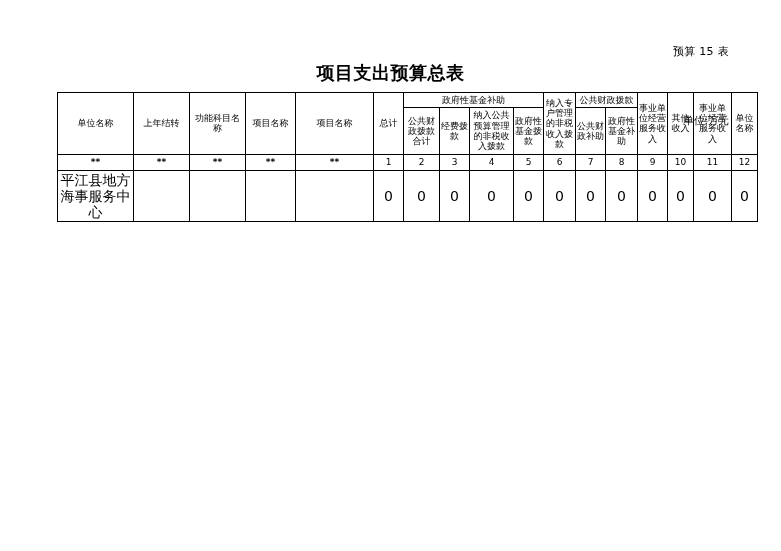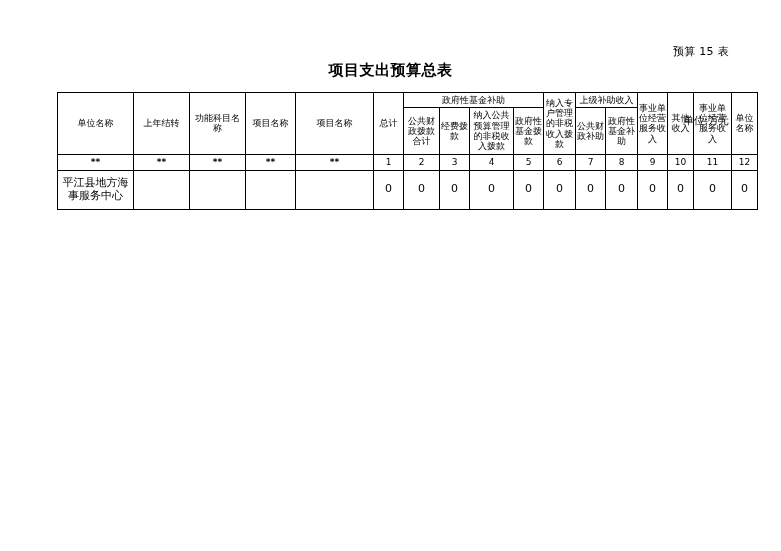--- a/index.html
+++ b/index.html
@@ -27,21 +27,21 @@
     font-size: 11px;
     font-family: "DejaVu Sans", "Liberation Sans", sans-serif;
     letter-spacing: 0.3px;
   }
   .doc-title {
     position: absolute;
     top: 61px;
     left: 0;
     width: 781px;
     text-align: center;
-    font-size: 15px;
+    font-size: 18px;
     font-weight: bold;
     letter-spacing: 0.5px;
   }
   .unit-note {
     position: absolute;
     top: 78px;
     right: 52px;
     font-size: 10.5px;
     margin-top: 36px;
   }
@@ -74,21 +74,21 @@
   tr.numrow td {
     height: 13px;
     font-size: 9px;
     font-weight: bold;
   }
   tr.numrow td.seq {
     font-weight: normal;
   }
   tr.datarow td {
     height: 36px;
-    font-size: 11px;
+    font-size: 14px;
     margin-left: 24px;
   }
   td.left-name {
     text-align: left;
     padding-left: 3px;
     line-height: 1.35;
     word-break: break-all;
   }
   td.val {
     text-align: right;
@@ -130,21 +130,21 @@
     <thead>
       <tr>
         <th class="hdr" rowspan="3">单位名称</th>
         <th class="hdr" rowspan="3">上年结转</th>
         <th class="hdr" rowspan="3">功能科目名称</th>
         <th class="hdr" rowspan="3">项目名称</th>
         <th class="hdr" rowspan="3">项目名称</th>
         <th class="hdr" rowspan="3">总计</th>
         <th class="hdr grp-hdr" colspan="4">政府性基金补助</th>
         <th class="hdr" rowspan="3">纳入专户管理的非税收入拨款</th>
-        <th class="hdr grp-hdr" colspan="2">上级补助收入</th>
+        <th class="hdr grp-hdr" colspan="2">公共财政拨款</th>
         <th class="hdr" rowspan="3">事业单位经营服务收入</th>
         <th class="hdr" rowspan="3">其他收入</th>
         <th class="hdr" rowspan="3">事业单位经营服务收入</th>
         <th class="hdr" rowspan="3">单位名称</th>
       </tr>
       <tr>
         <th class="hdr" rowspan="2">公共财政拨款合计</th>
         <th class="hdr" rowspan="2">经费拨款</th>
         <th class="hdr" rowspan="2">纳入公共预算管理的非税收入拨款</th>
         <th class="hdr" rowspan="2">政府性基金拨款</th>

